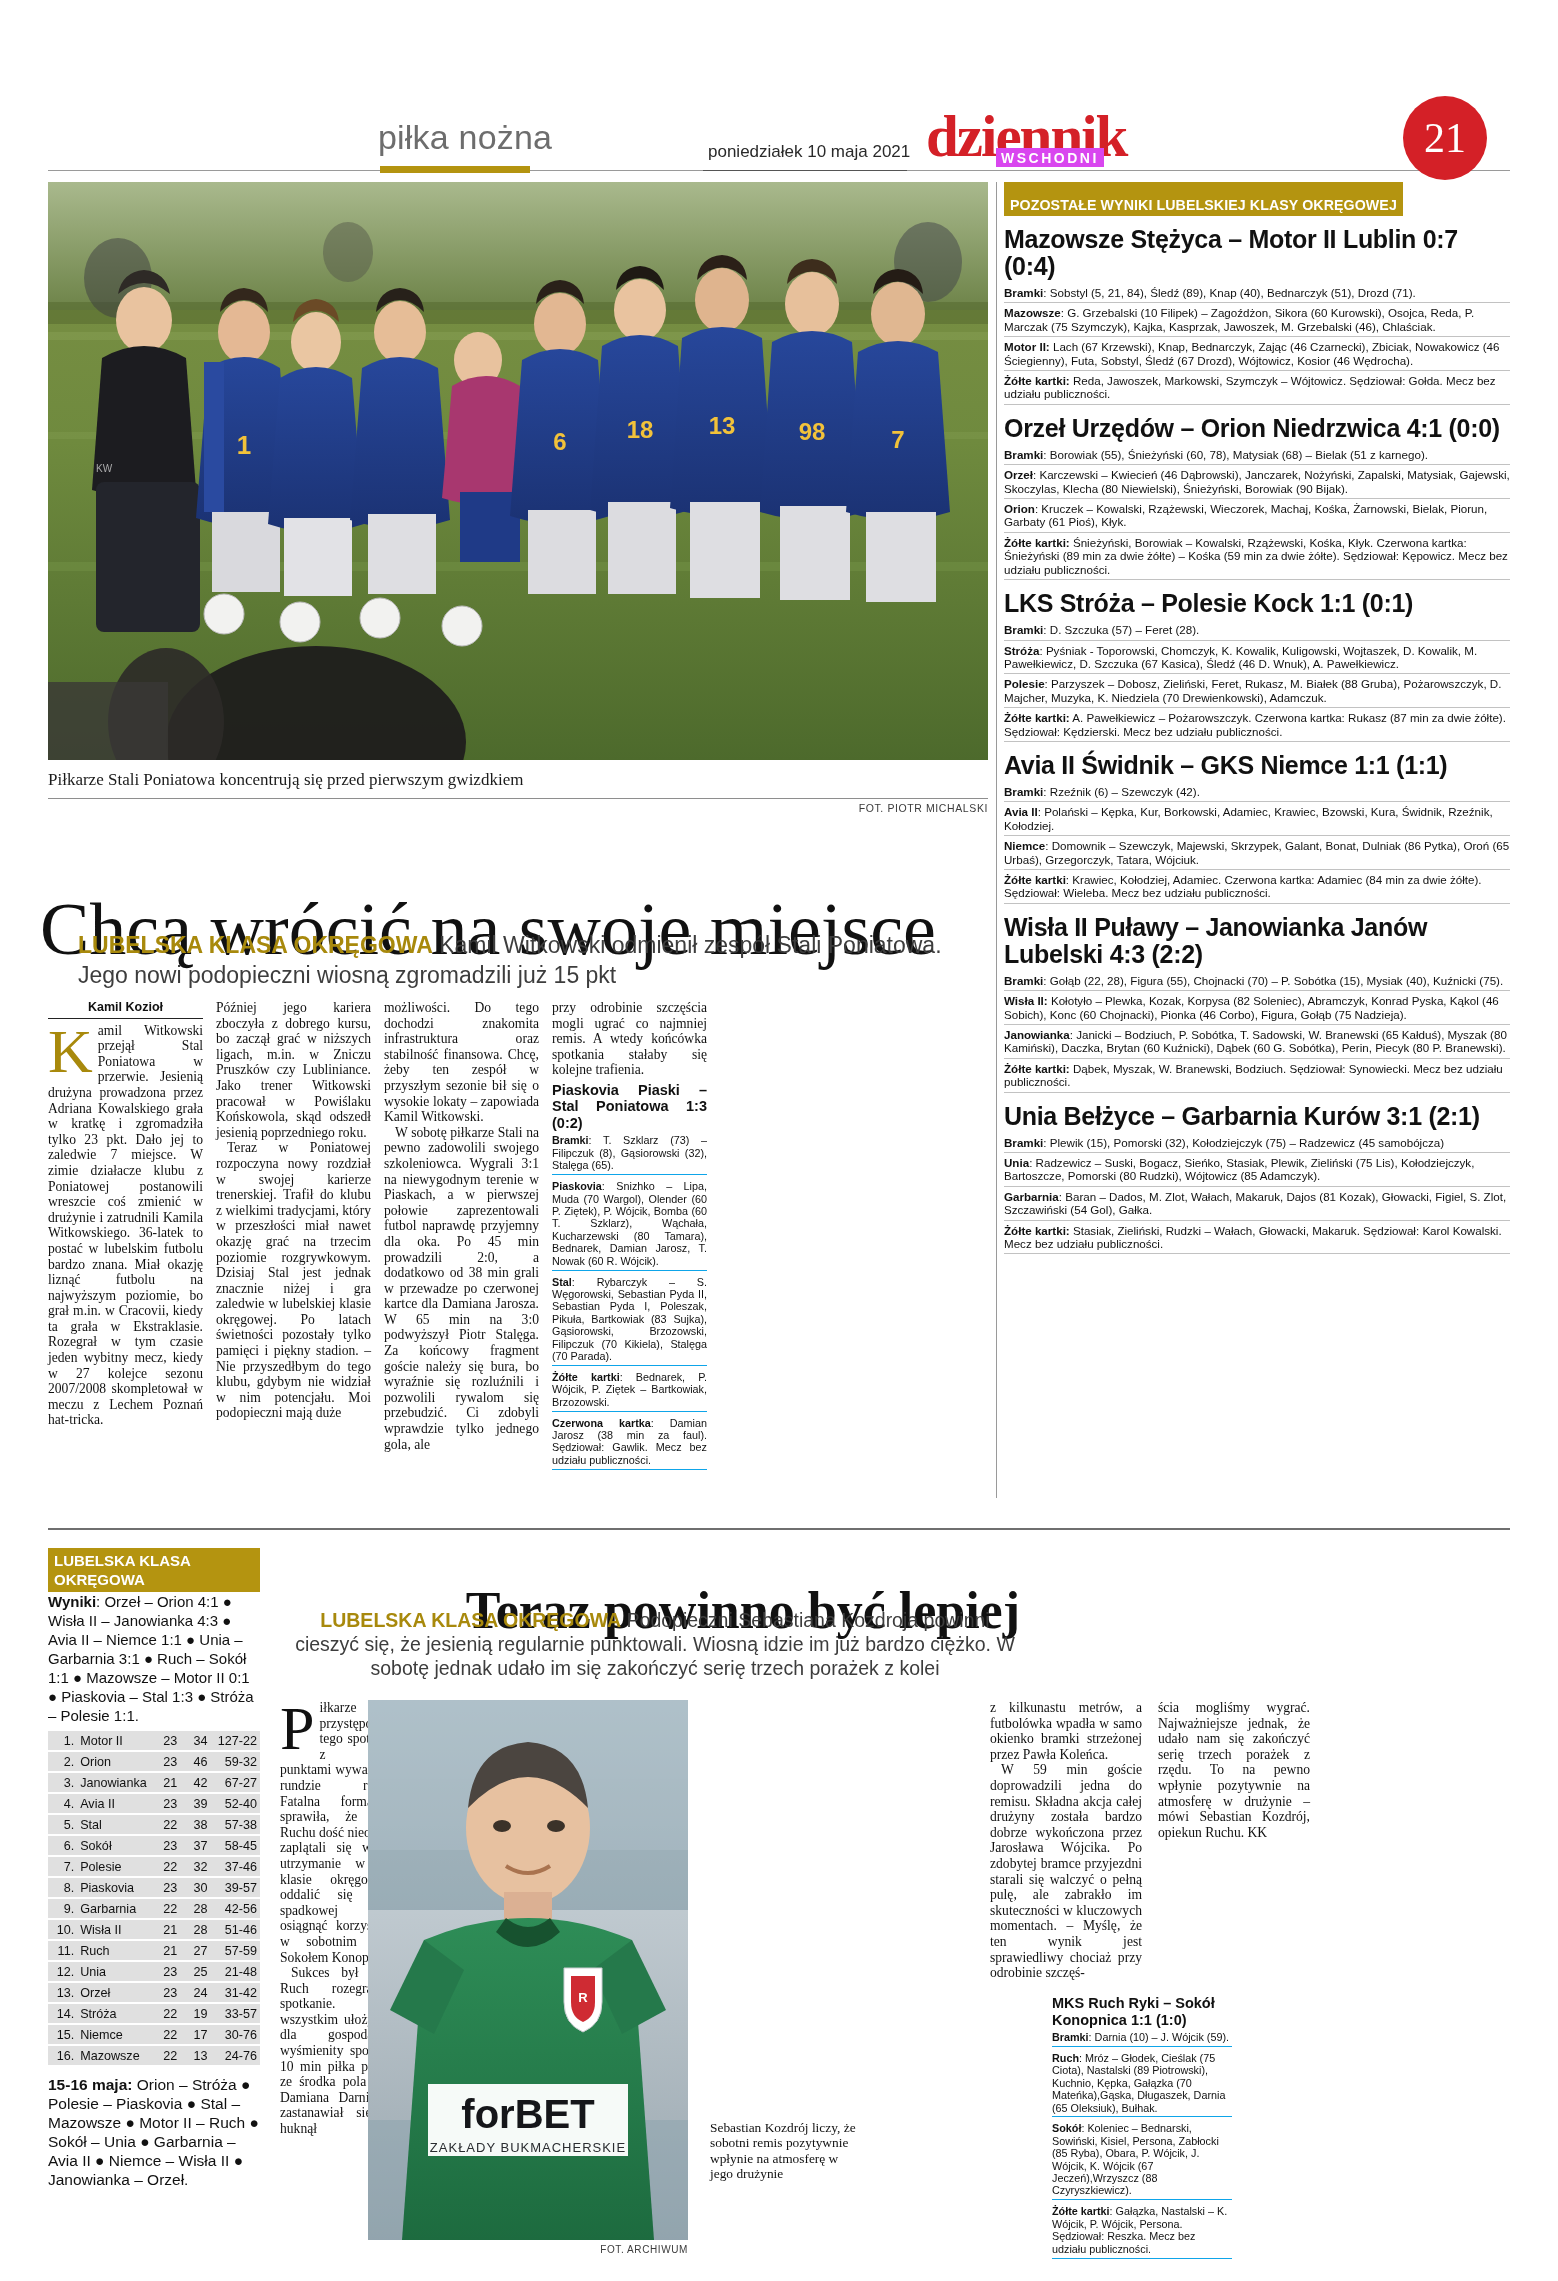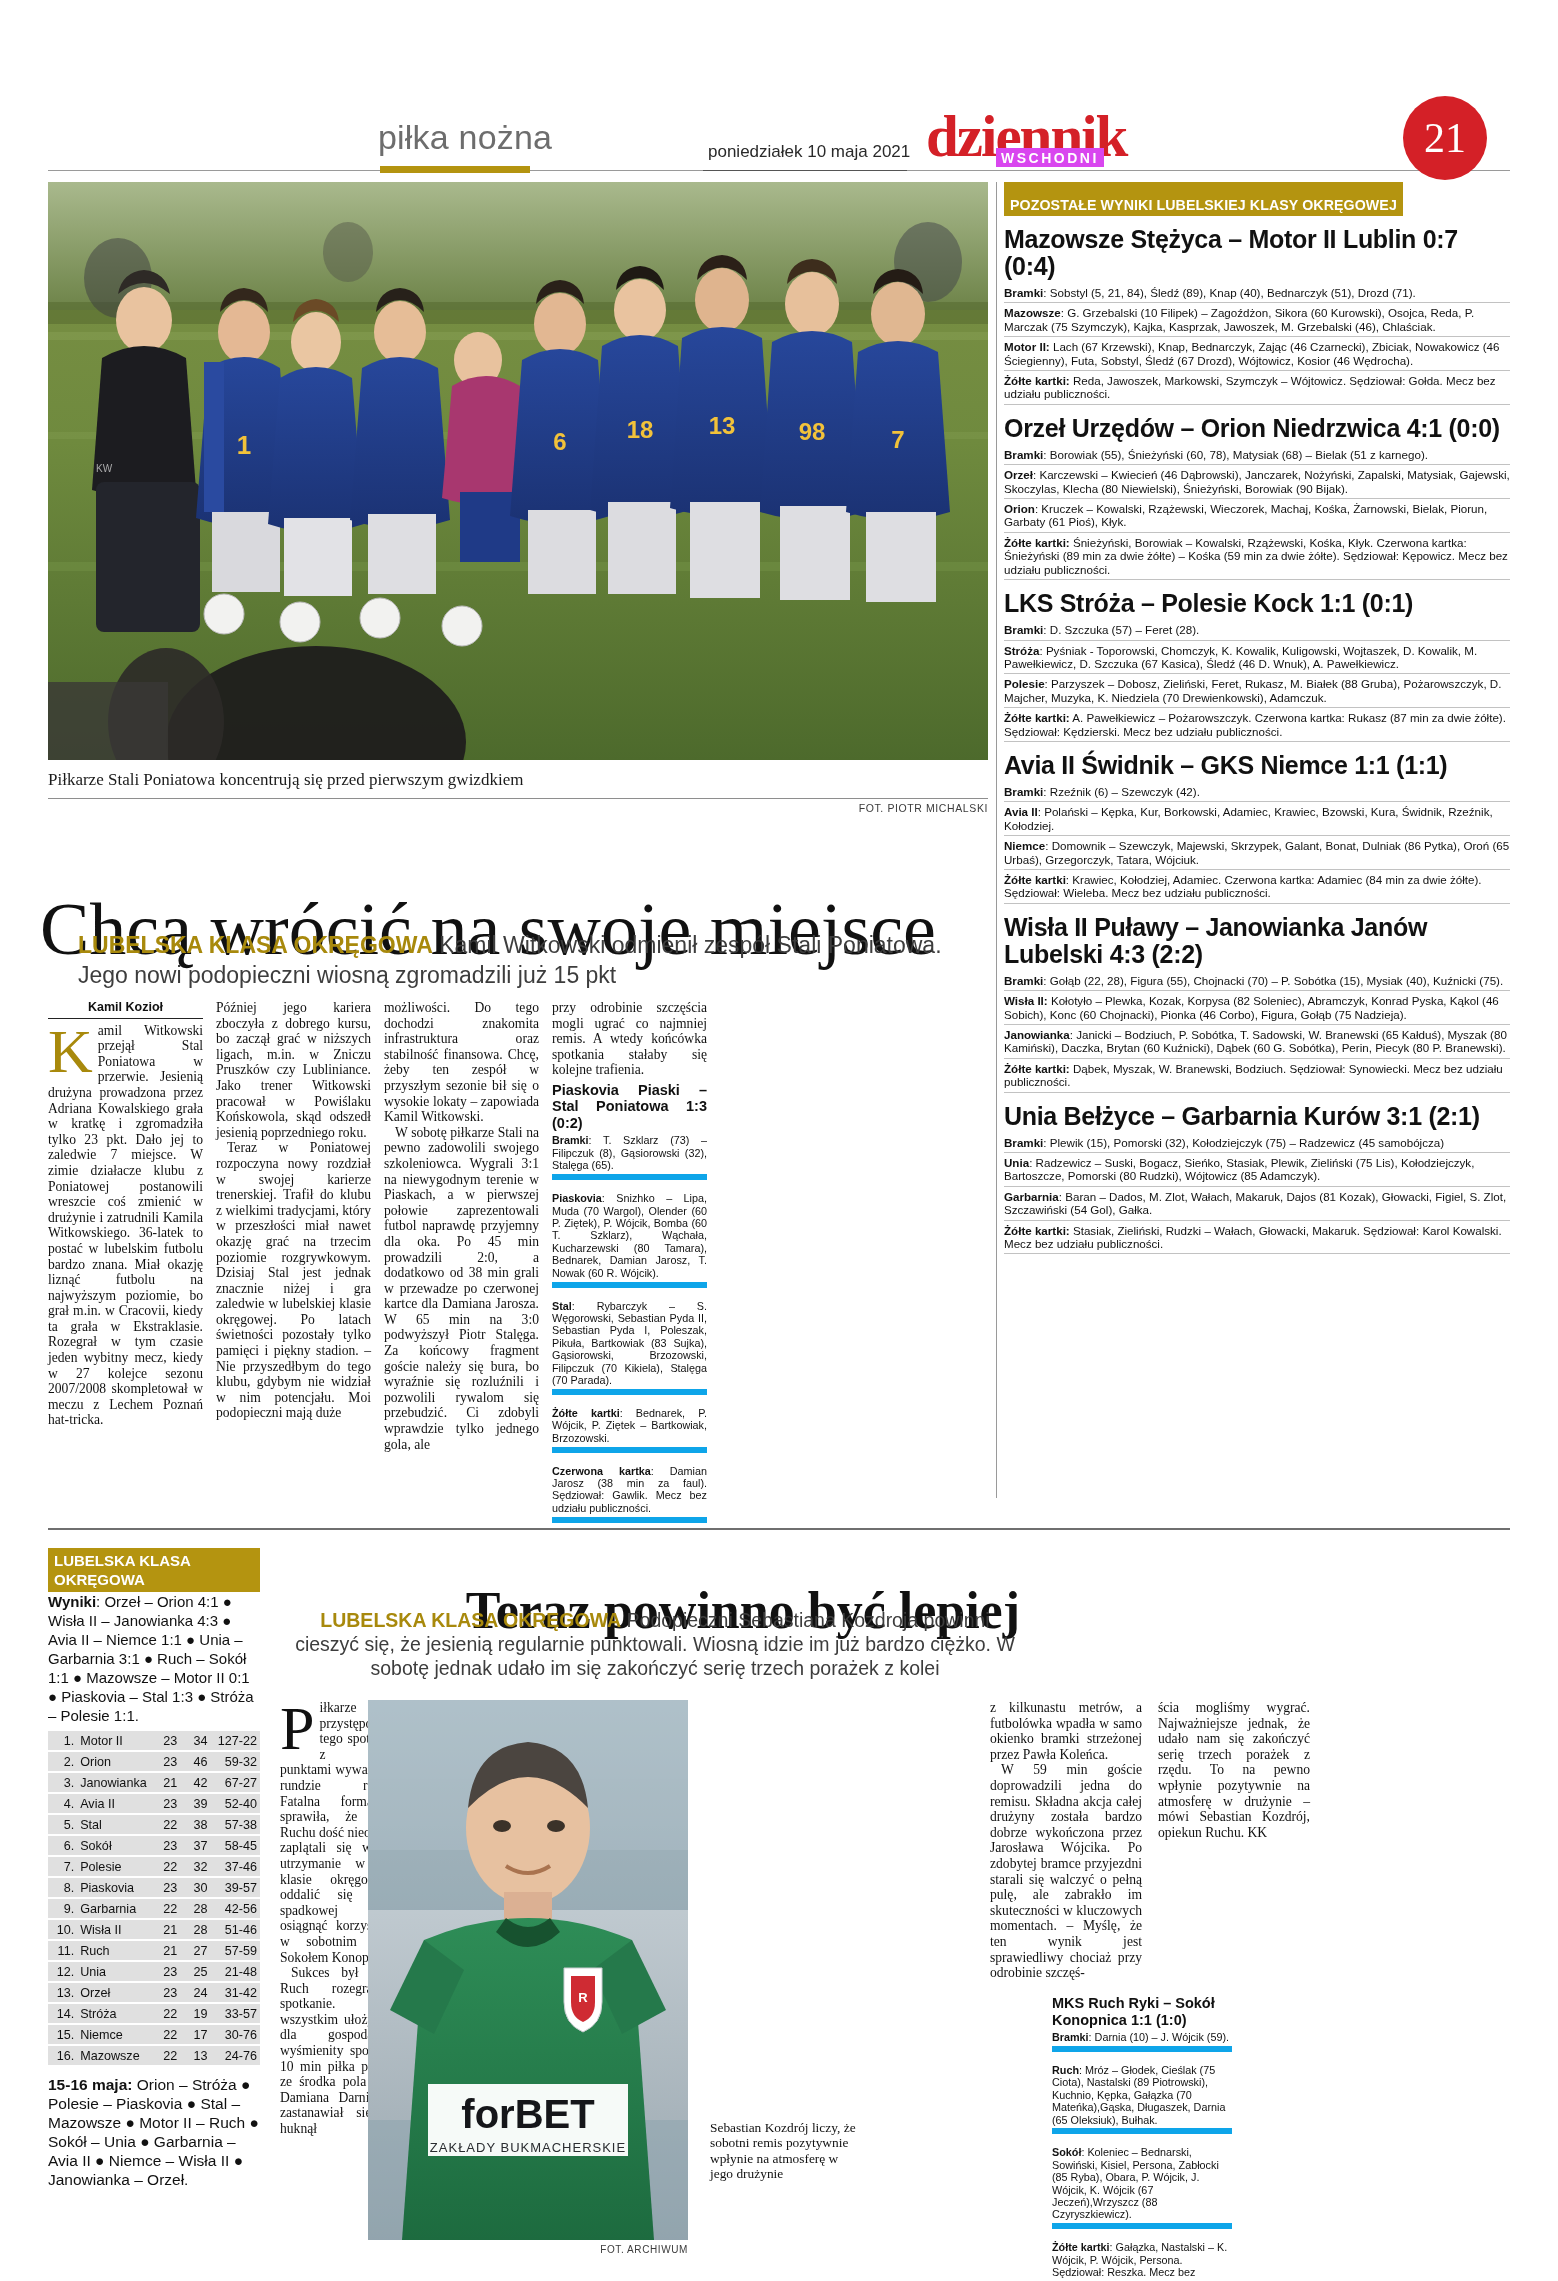--- a/index.html
+++ b/index.html
@@ -31,21 +31,21 @@
 
   
   .art1{position:absolute;left:48px;top:1000px;width:940px;height:490px;}
   .col{position:absolute;top:0;width:155px;font-family:"Liberation Serif",serif;font-size:13.6px;line-height:15.6px;text-align:justify;color:#111;}
   .c1{left:0px;}  .c2{left:168px;} .c3{left:336px;} .c4{left:504px;}
   .byline{font-family:"Liberation Sans",sans-serif;font-size:12.5px;font-weight:600;text-align:center;border-bottom:1px solid #222;padding-bottom:2px;margin-bottom:4px;}
   .dropcap{float:left;font-family:"Liberation Serif",serif;font-size:62px;line-height:50px;color:#a8890c;padding:3px 5px 0 0;font-weight:normal;}
   .col p{margin:0 0 0 0;text-indent:11px;}
   .col p.first{text-indent:0;}
   .res-h{font-family:"Liberation Sans",sans-serif;font-weight:bold;font-size:14.5px;line-height:16.5px;color:#111;margin:4px 0 3px 0;}
-  .res-l{font-size:10.8px;line-height:12.4px;color:#111;font-family:"Liberation Sans",sans-serif;border-bottom:6px solid #0ea5e9;padding-bottom:2.5px;margin-bottom:12px;}
+  .res-l{font-size:10.8px;line-height:12.4px;color:#111;font-family:"Liberation Sans",sans-serif;border-bottom:1px solid #0ea5e9;padding-bottom:2.5px;margin-bottom:5px;}
   .res-l b{font-weight:bold;}
 
   
   .rpanel{position:absolute;left:1004px;top:182px;width:506px;}
   .rpanel-rule{position:absolute;left:996px;top:182px;width:1px;height:1316px;background:#9a9a9a;}
   .rlabel{display:inline-block;background:#b49410;color:#fff;font-weight:bold;font-size:14.2px;letter-spacing:.1px;padding:15px 6px 3px 6px;}
   .rmatch{font-weight:bold;font-size:25px;line-height:27px;margin:10px 0 6px 0;color:#111;letter-spacing:-.3px;}
   .rline{font-size:11.6px;line-height:13.4px;color:#111;border-bottom:1px solid #c2c2c2;padding-bottom:3px;margin-bottom:3px;}
   .rline b{font-weight:bold;}
 

